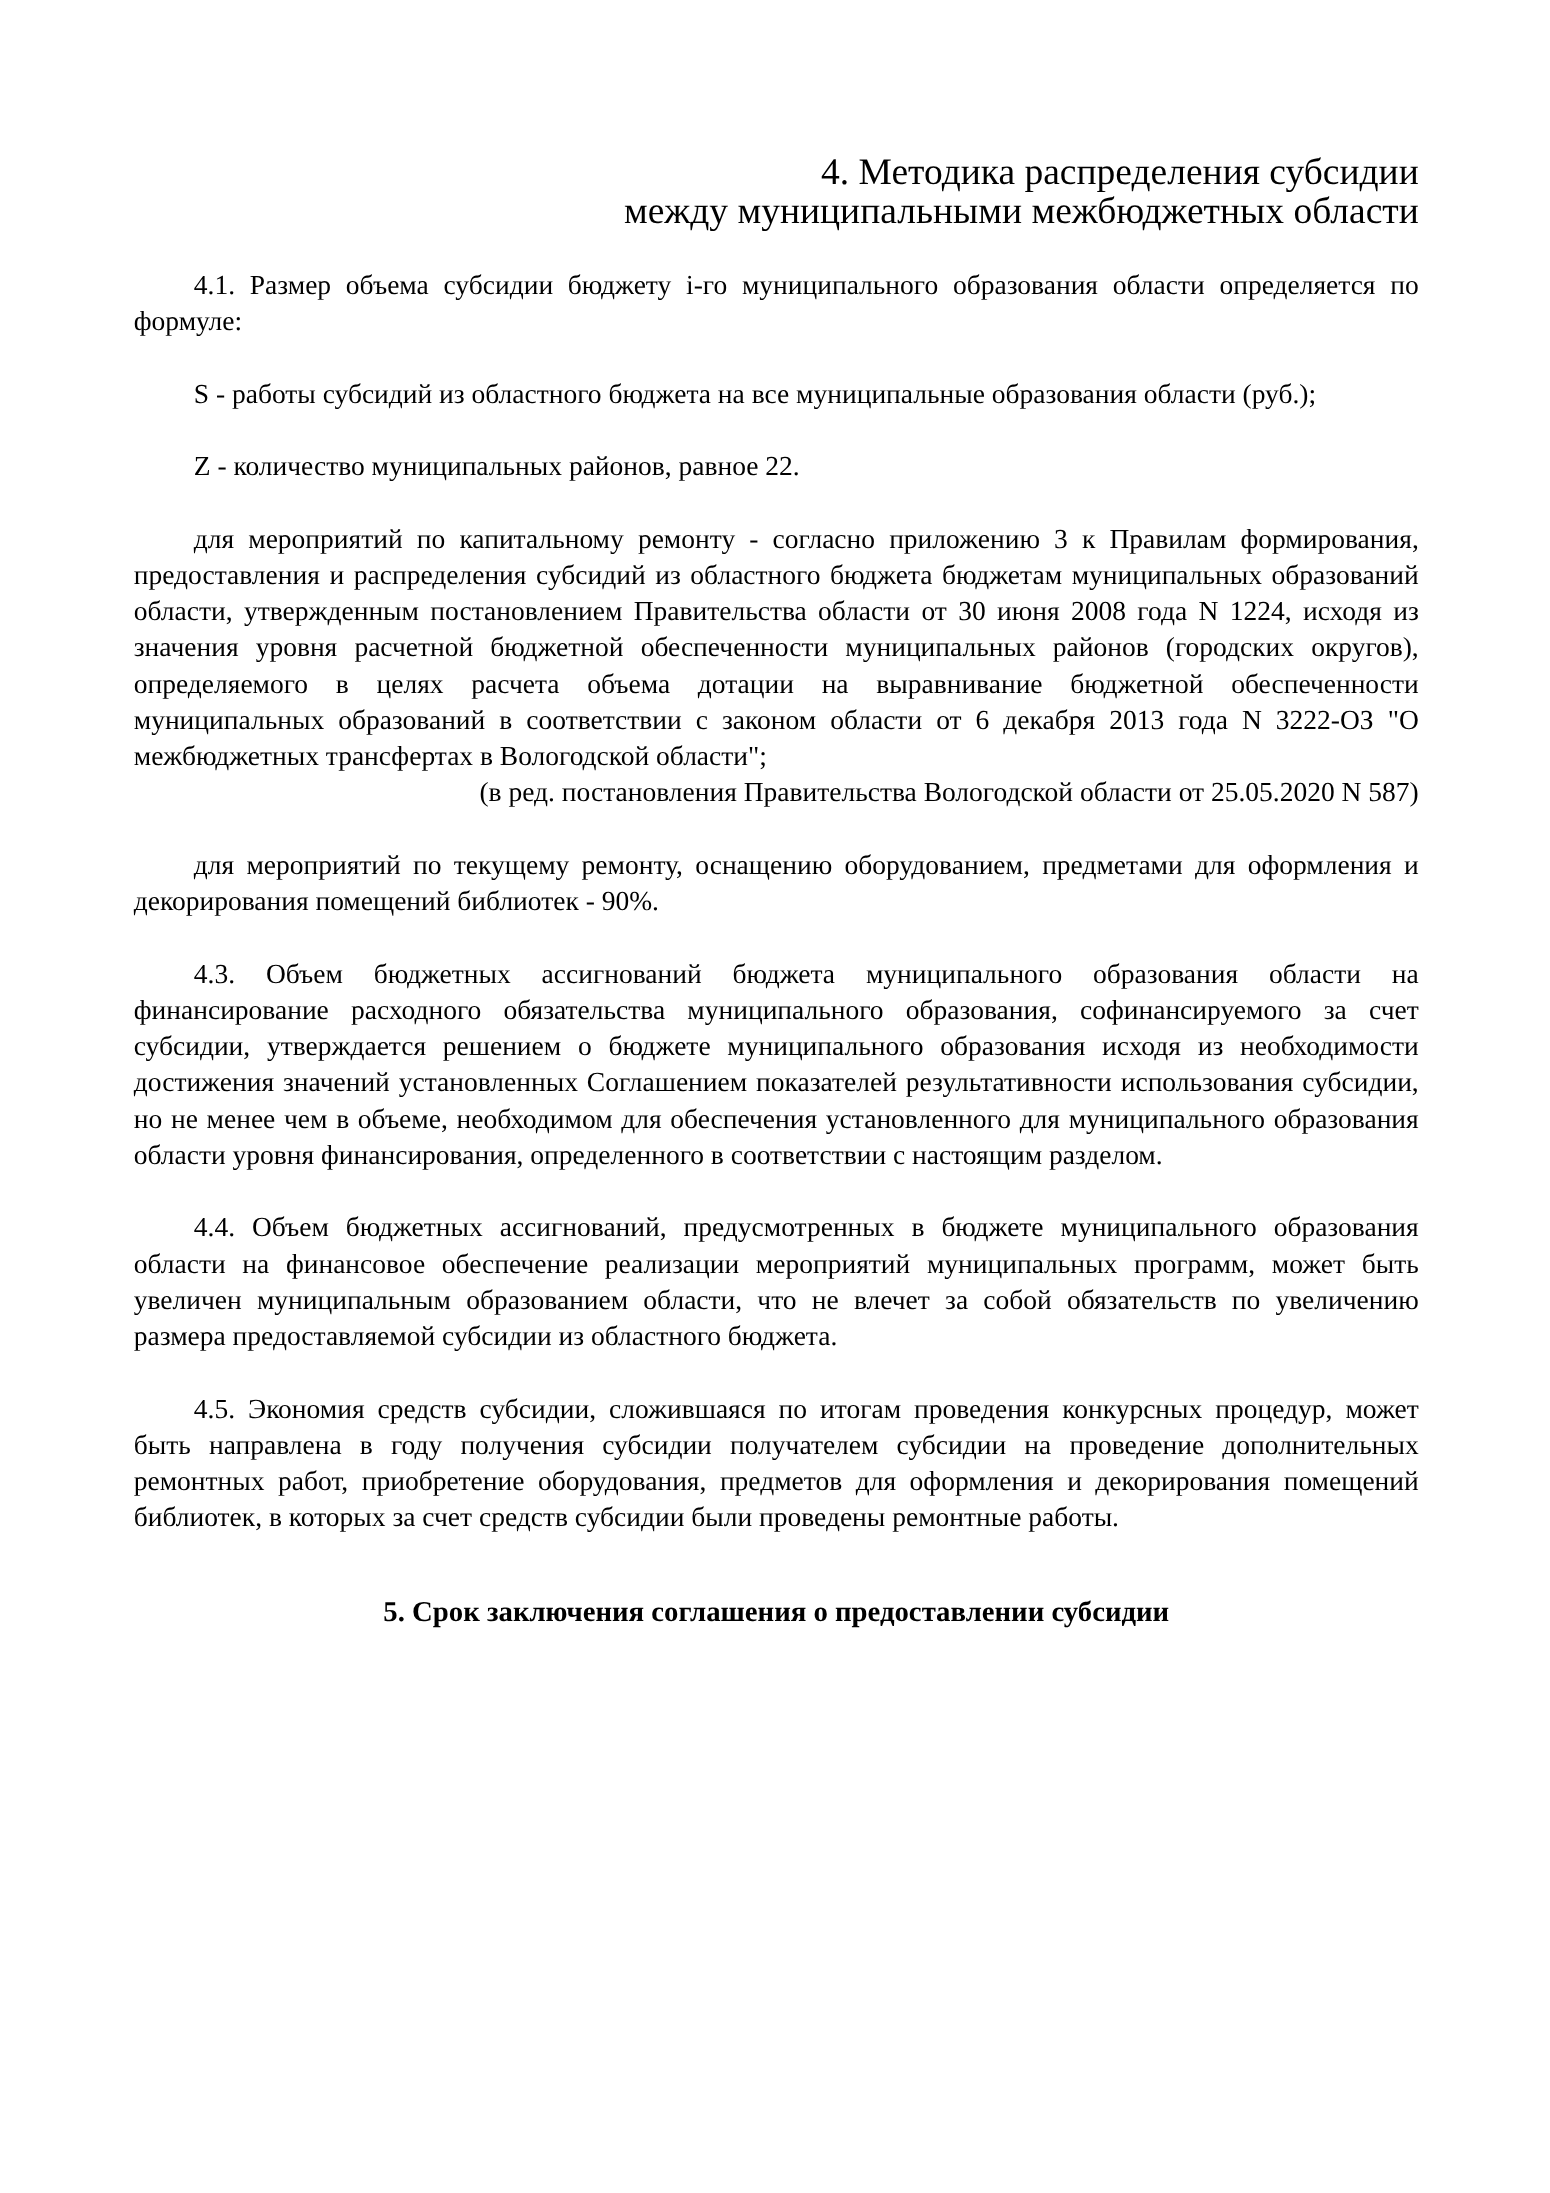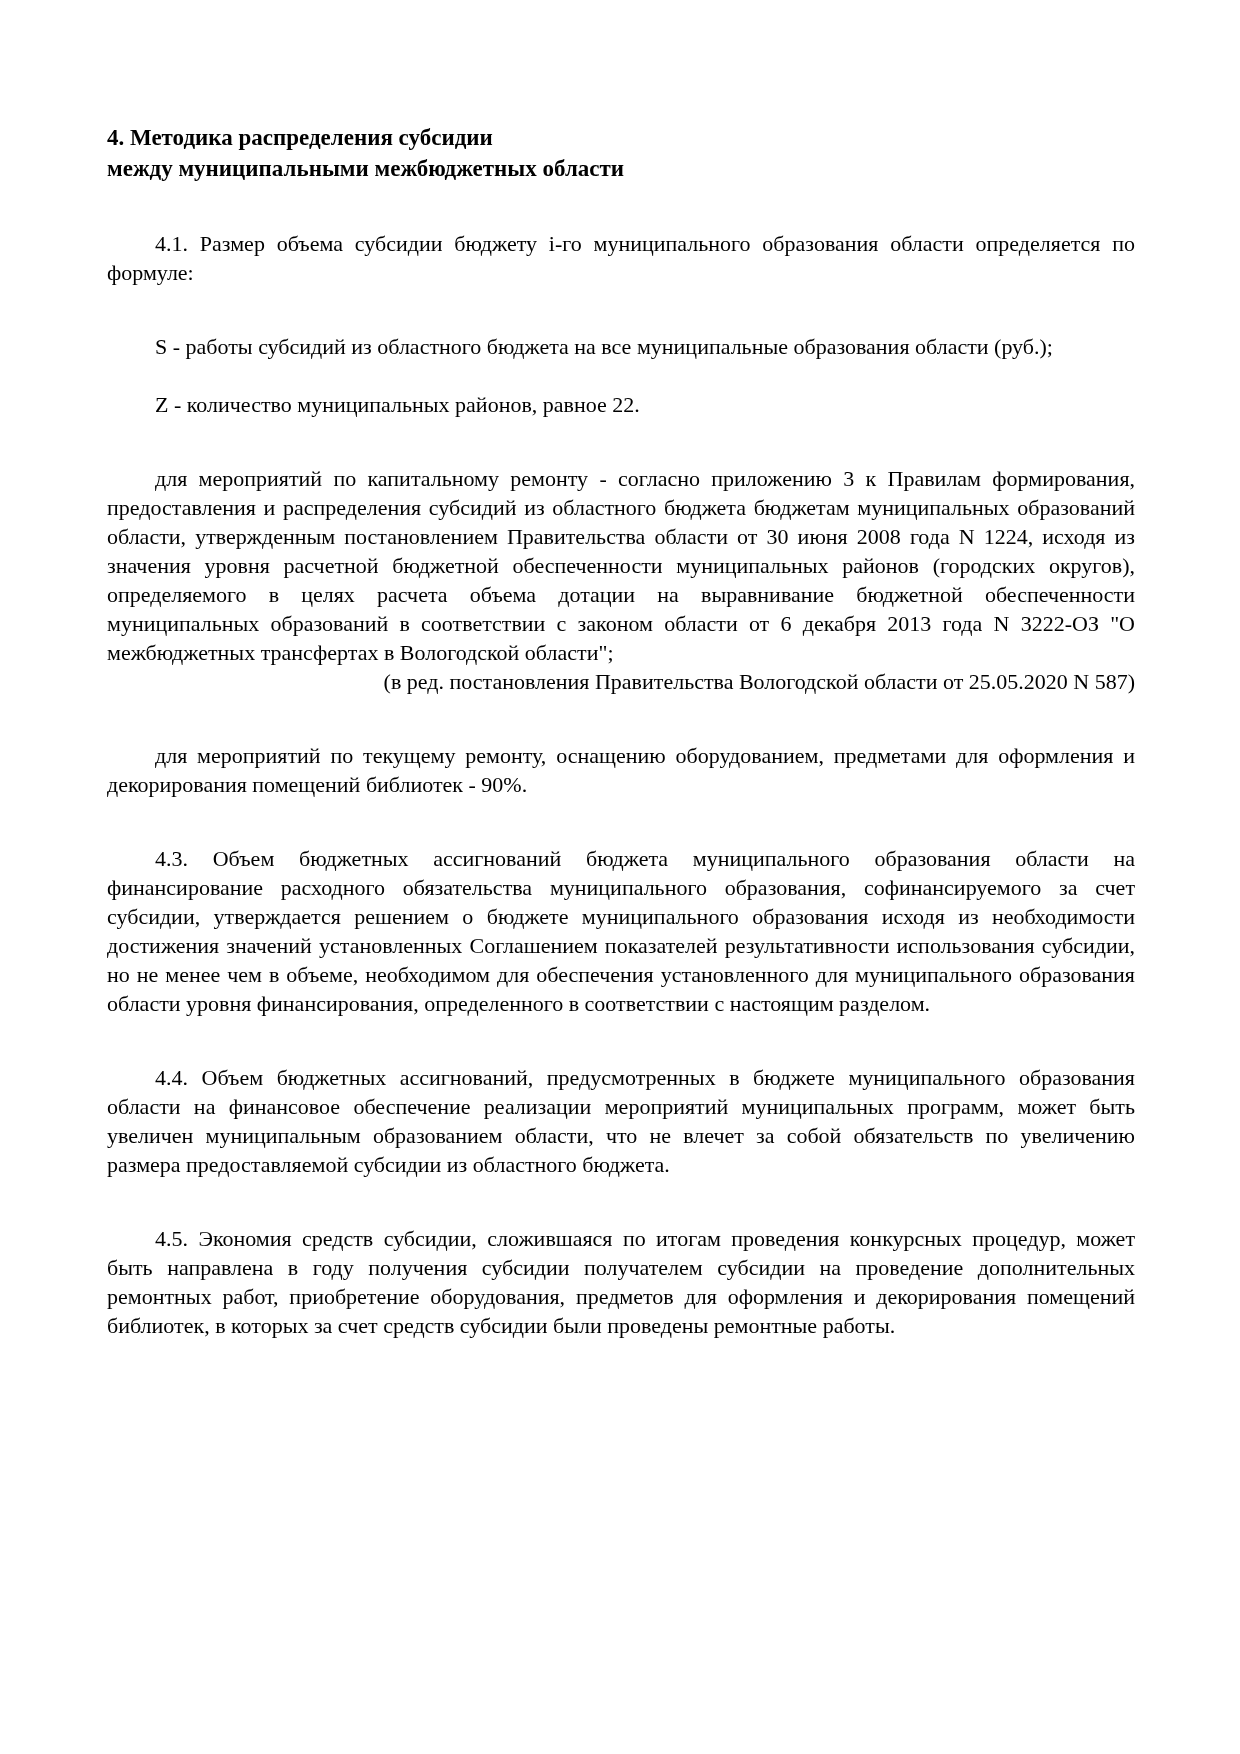--- a/index.html
+++ b/index.html
@@ -13,31 +13,31 @@
     height: 1754px;
     background: #ffffff;
     box-sizing: border-box;
     padding: 122px 105px 0 107px;
     font-family: "Liberation Serif", "DejaVu Serif", serif;
     color: #000000;
     font-size: 22px;
     line-height: 29px;
   }
   .doc-heading {
-    text-align: left;
-    font-weight: bold;
-    font-size: 23px;
+    text-align: right;
+    font-weight: normal;
+    font-size: 30px;
     line-height: 31px;
     margin: 0;
   }
   .doc-heading .heading-line {
     display: block;
   }
   p.body-para {
-    margin: 45px 0 0 0;
+    margin: 29px 0 0 0;
     text-align: justify;
     text-indent: 48px;
   }
   p.formula-para {
     margin: 29px 0 0 0;
     text-align: left;
     text-indent: 48px;
   }
   p.amendment-para {
     margin: 0;
@@ -75,14 +75,15 @@
   <p class="amendment-para">(в ред. постановления Правительства Вологодской области от 25.05.2020 N 587)</p>
 
   <p class="body-para">для мероприятий по текущему ремонту, оснащению оборудованием, предметами для оформления и декорирования помещений библиотек - 90%.</p>
 
   <p class="body-para">4.3. Объем бюджетных ассигнований бюджета муниципального образования области на финансирование расходного обязательства муниципального образования, софинансируемого за счет субсидии, утверждается решением о бюджете муниципального образования исходя из необходимости достижения значений установленных Соглашением показателей результативности использования субсидии, но не менее чем в объеме, необходимом для обеспечения установленного для муниципального образования области уровня финансирования, определенного в соответствии с настоящим разделом.</p>
 
   <p class="body-para">4.4. Объем бюджетных ассигнований, предусмотренных в бюджете муниципального образования области на финансовое обеспечение реализации мероприятий муниципальных программ, может быть увеличен муниципальным образованием области, что не влечет за собой обязательств по увеличению размера предоставляемой субсидии из областного бюджета.</p>
 
   <p class="body-para">4.5. Экономия средств субсидии, сложившаяся по итогам проведения конкурсных процедур, может быть направлена в году получения субсидии получателем субсидии на проведение дополнительных ремонтных работ, приобретение оборудования, предметов для оформления и декорирования помещений библиотек, в которых за счет средств субсидии были проведены ремонтные работы.</p>
 
+  <div class="section5-heading">5. Срок заключения соглашения о предоставлении субсидии</div>
 
 </div>
 
 </body></html>

